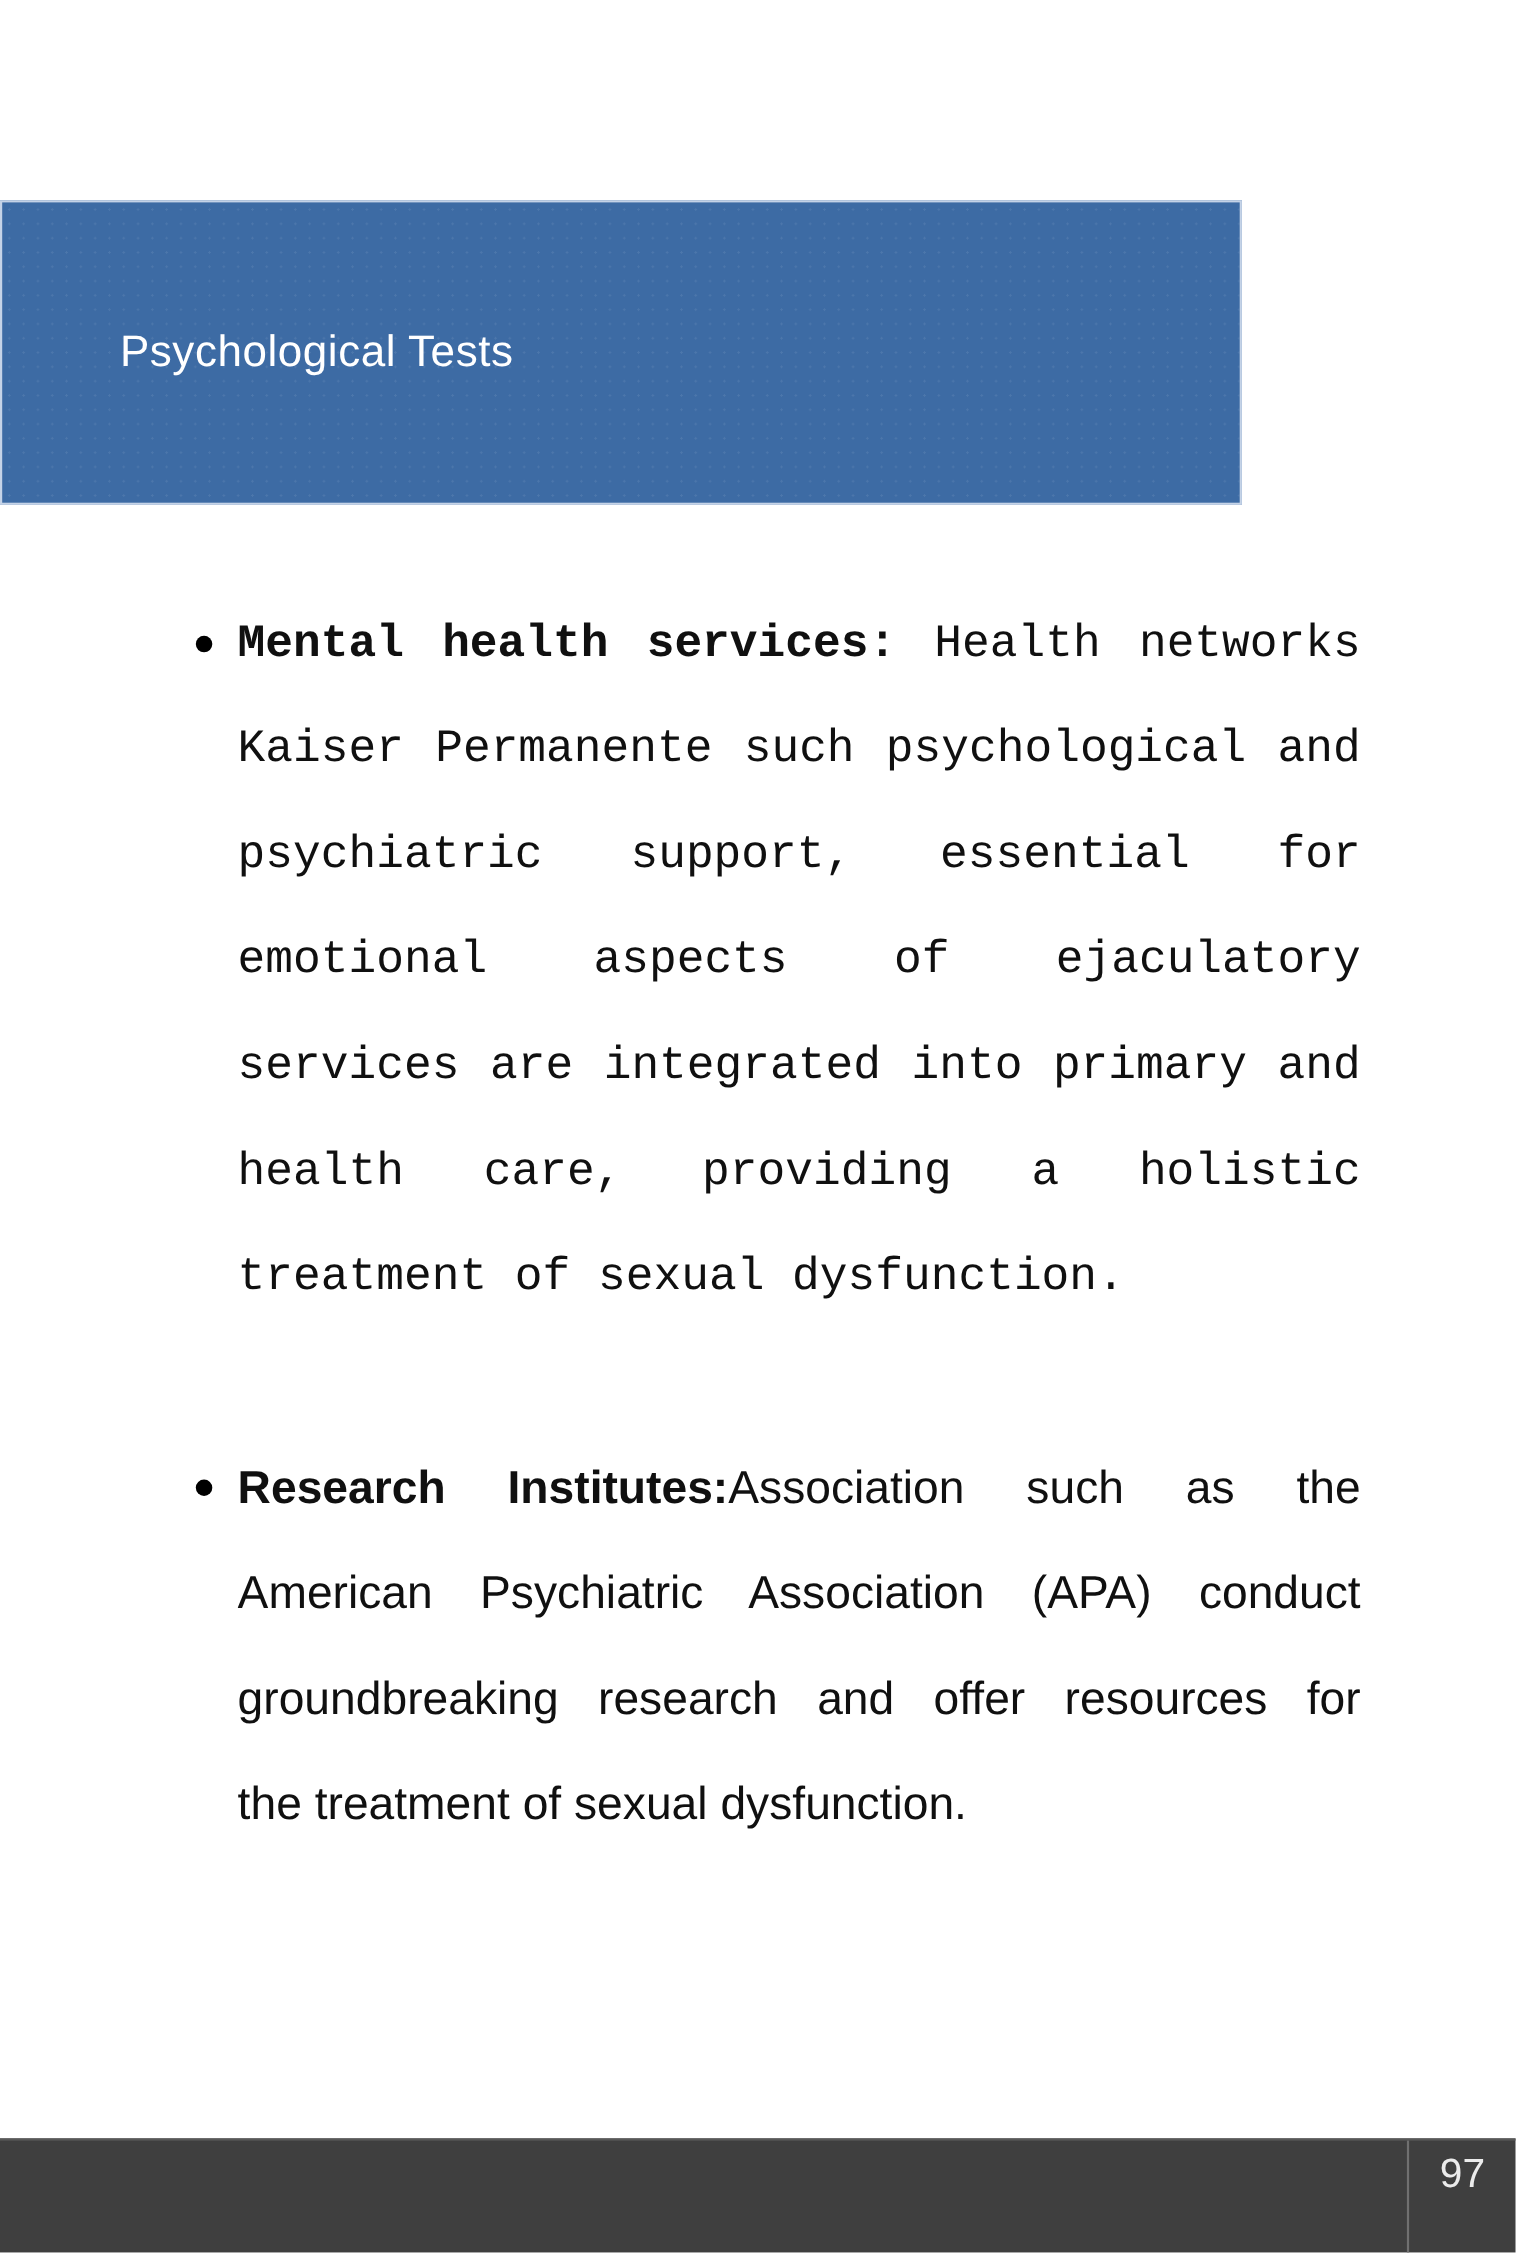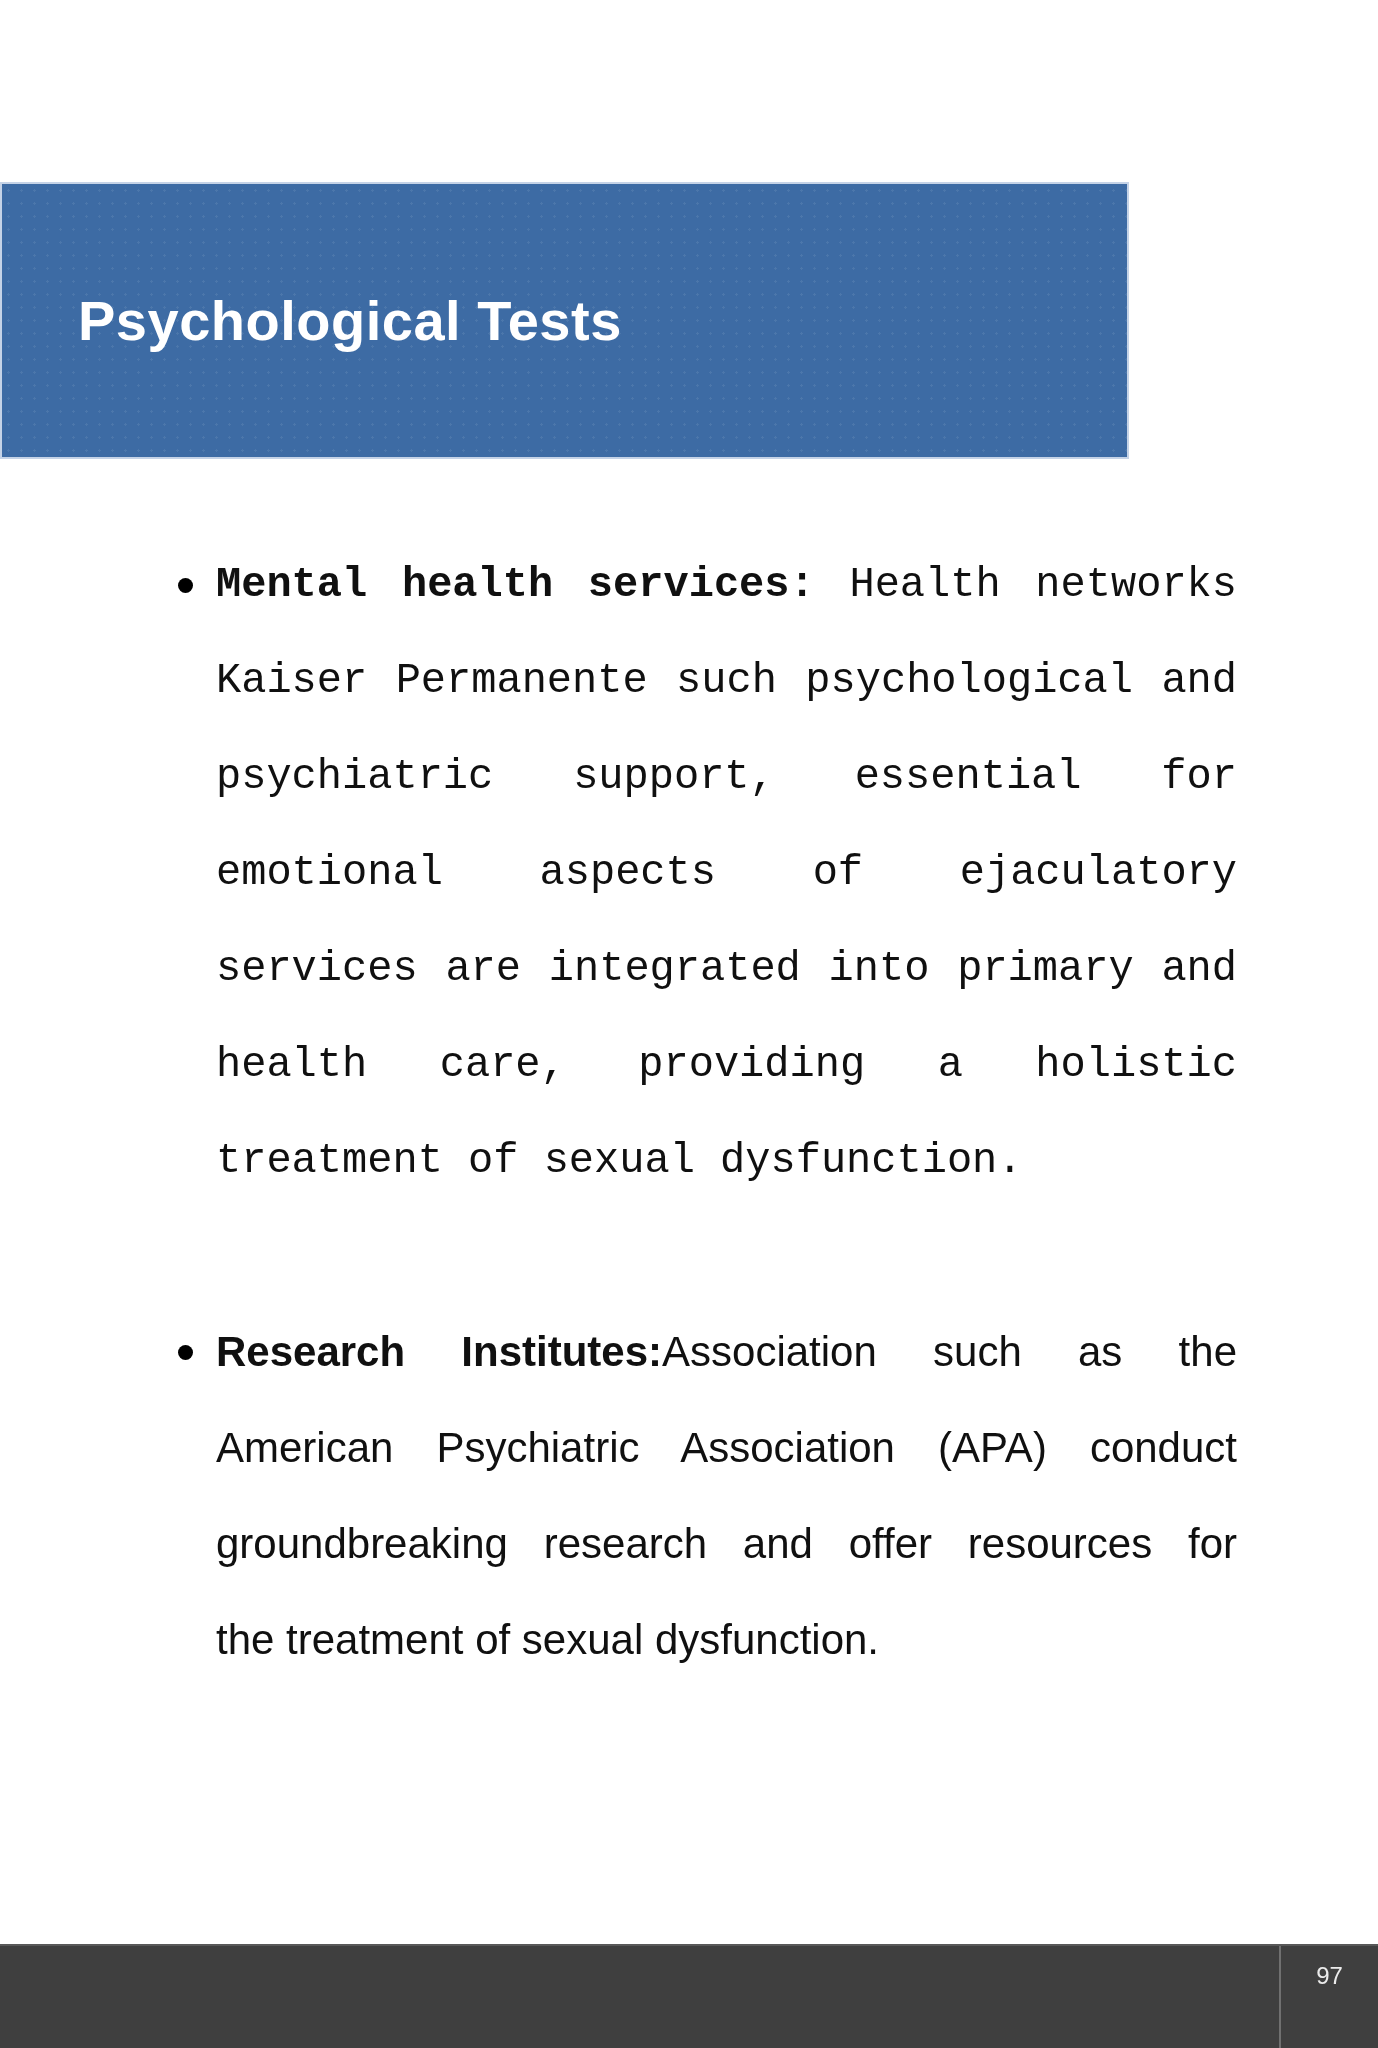--- a/index.html
+++ b/index.html
@@ -26,24 +26,24 @@
     box-sizing: border-box;
     background-color: var(--band-color, #3d6ba4);
     background-image: radial-gradient(rgba(255,255,255,0.08) 1.2px, transparent 1.2px);
     background-size: 13px 13px;
     border: 2px solid #c5d3e7;
     display: flex;
     align-items: center;
   }
   .band h1 {
     margin: 0;
-    padding-left: 76px;
+    padding-left: 107px;
     color: var(--title-color, #ffffff);
-    font-size: 56px;
-    font-weight: bold;
+    font-size: 40px;
+    font-weight: normal;
     letter-spacing: 0.5px;
   }
 
   
   .para {
     position: absolute;
     left: 216px;
     width: 1021px;
     color: #101010;
   }
@@ -93,21 +93,21 @@
     left: 1281px;
     right: 0;
     top: 0;
     height: 100%;
     box-sizing: border-box;
     padding-bottom: 43px;
     display: flex;
     align-items: center;
     justify-content: center;
     color: var(--pagenum-color, #ebebeb);
-    font-size: 24px;
+    font-size: 37px;
   }
 </style>
 </head>
 <body>
 
 <div id="page">
 
   <div class="band">
     <h1>Psychological Tests</h1>
   </div>

